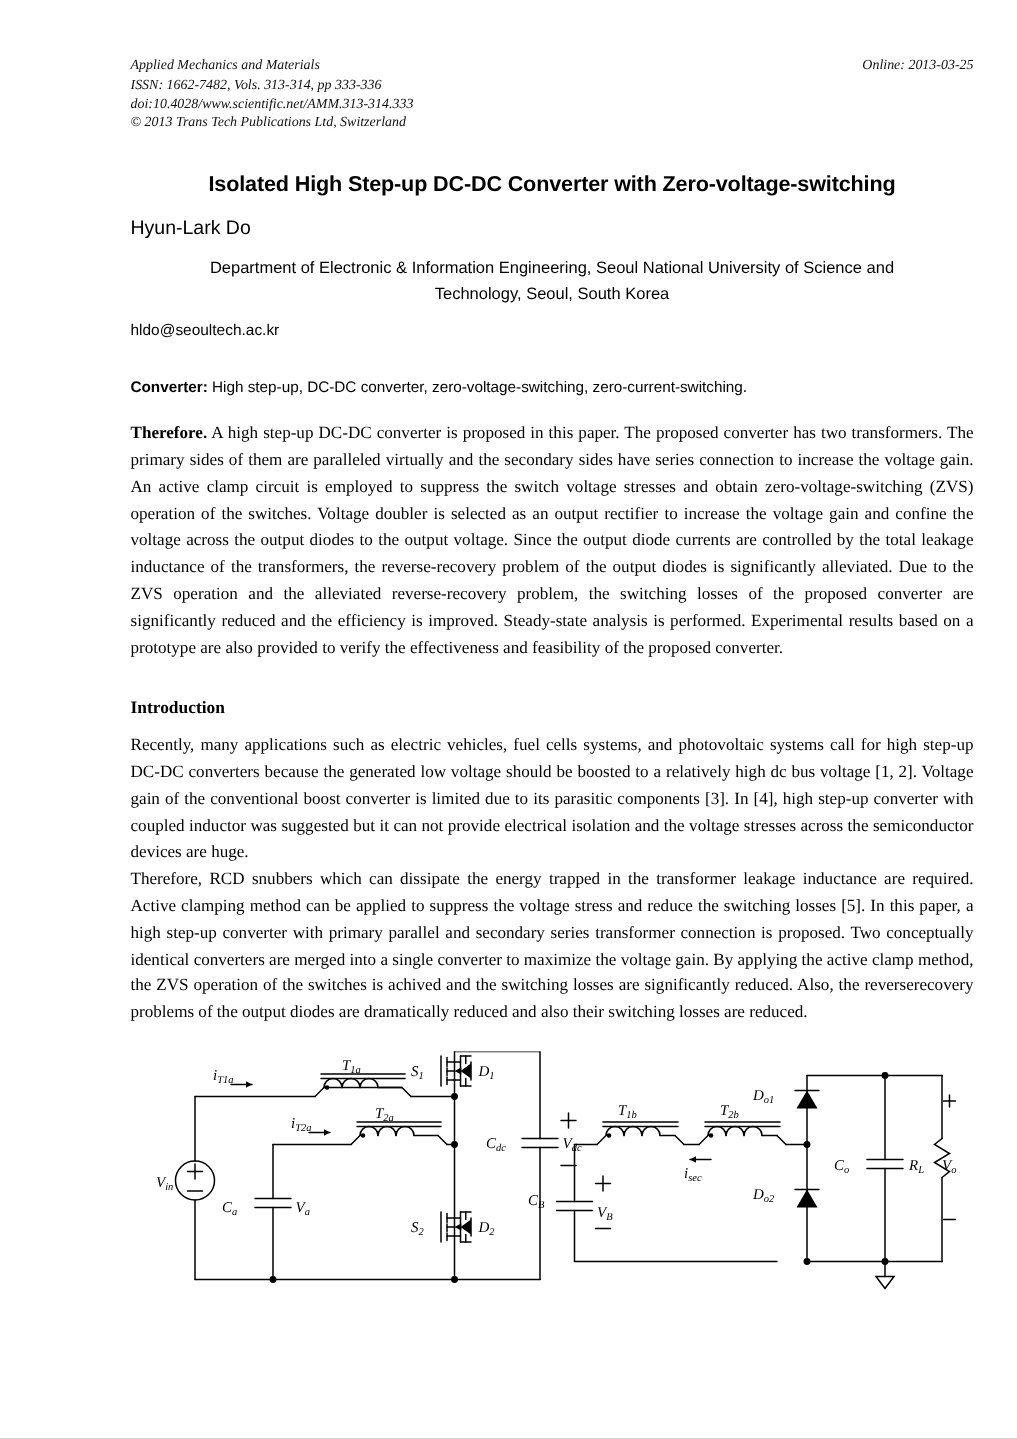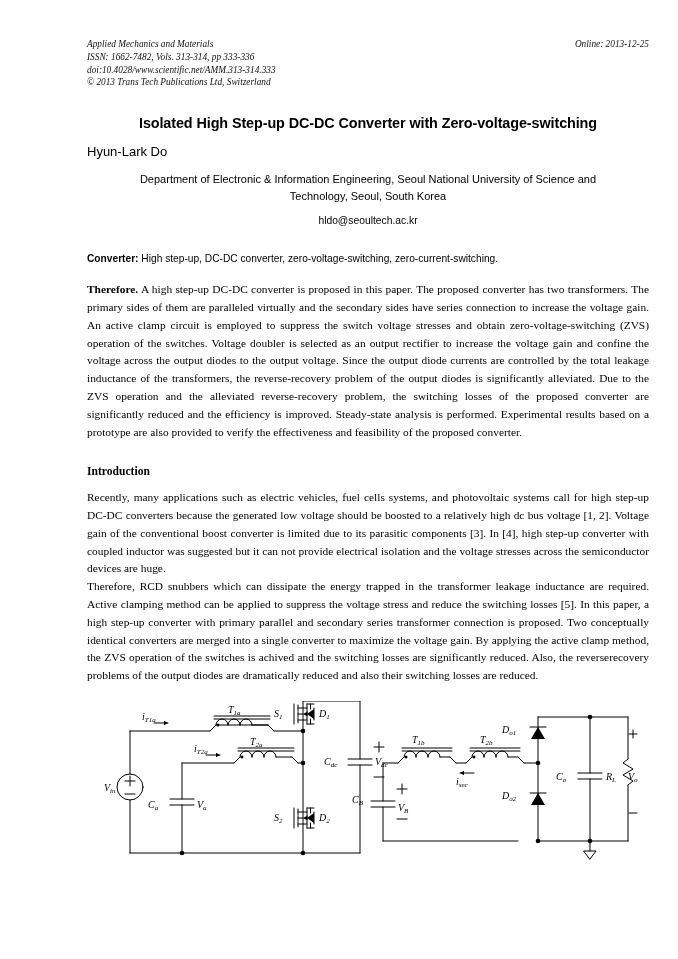--- a/index.html
+++ b/index.html
@@ -62,21 +62,20 @@
     font-size: 11px;
     text-align: center;
     margin-top: 12px;
     line-height: 1.5;
     padding: 0 26px;
     color: #000;
   }
   .email {
     font-family: "Liberation Sans", sans-serif;
     font-size: 10.3px;
-    text-align: center;
     margin-top: 11px;
     color: #000;
   }
 
   
   .keywords {
     font-family: "Liberation Sans", sans-serif;
     font-size: 10.2px;
     margin-top: 27px;
     color: #000;
@@ -132,21 +131,21 @@
 <div class="page">
   <div class="content">
 
     <div class="jheader">
       <div class="jheader-left">
         <div>Applied Mechanics and Materials</div>
         <div>ISSN: 1662-7482, Vols. 313-314, pp 333-336</div>
         <div>doi:10.4028/www.scientific.net/AMM.313-314.333</div>
         <div>© 2013 Trans Tech Publications Ltd, Switzerland</div>
       </div>
-      <div class="jheader-right">Online: 2013-12-25</div>
+      <div class="jheader-right">Online: 2013-03-25</div>
     </div>
 
     <div class="title">Isolated High Step-up DC-DC Converter with Zero-voltage-switching</div>
     <div class="author">Hyun-Lark Do</div>
     <div class="affil">Department of Electronic &amp; Information Engineering, Seoul National University of Science and Technology, Seoul, South Korea</div>
     <div class="email">hldo@seoultech.ac.kr</div>
 
     <div class="keywords">
       <span class="kw-label">Converter:</span>
       <span>High step-up, DC-DC converter, zero-voltage-switching, zero-current-switching.</span>

